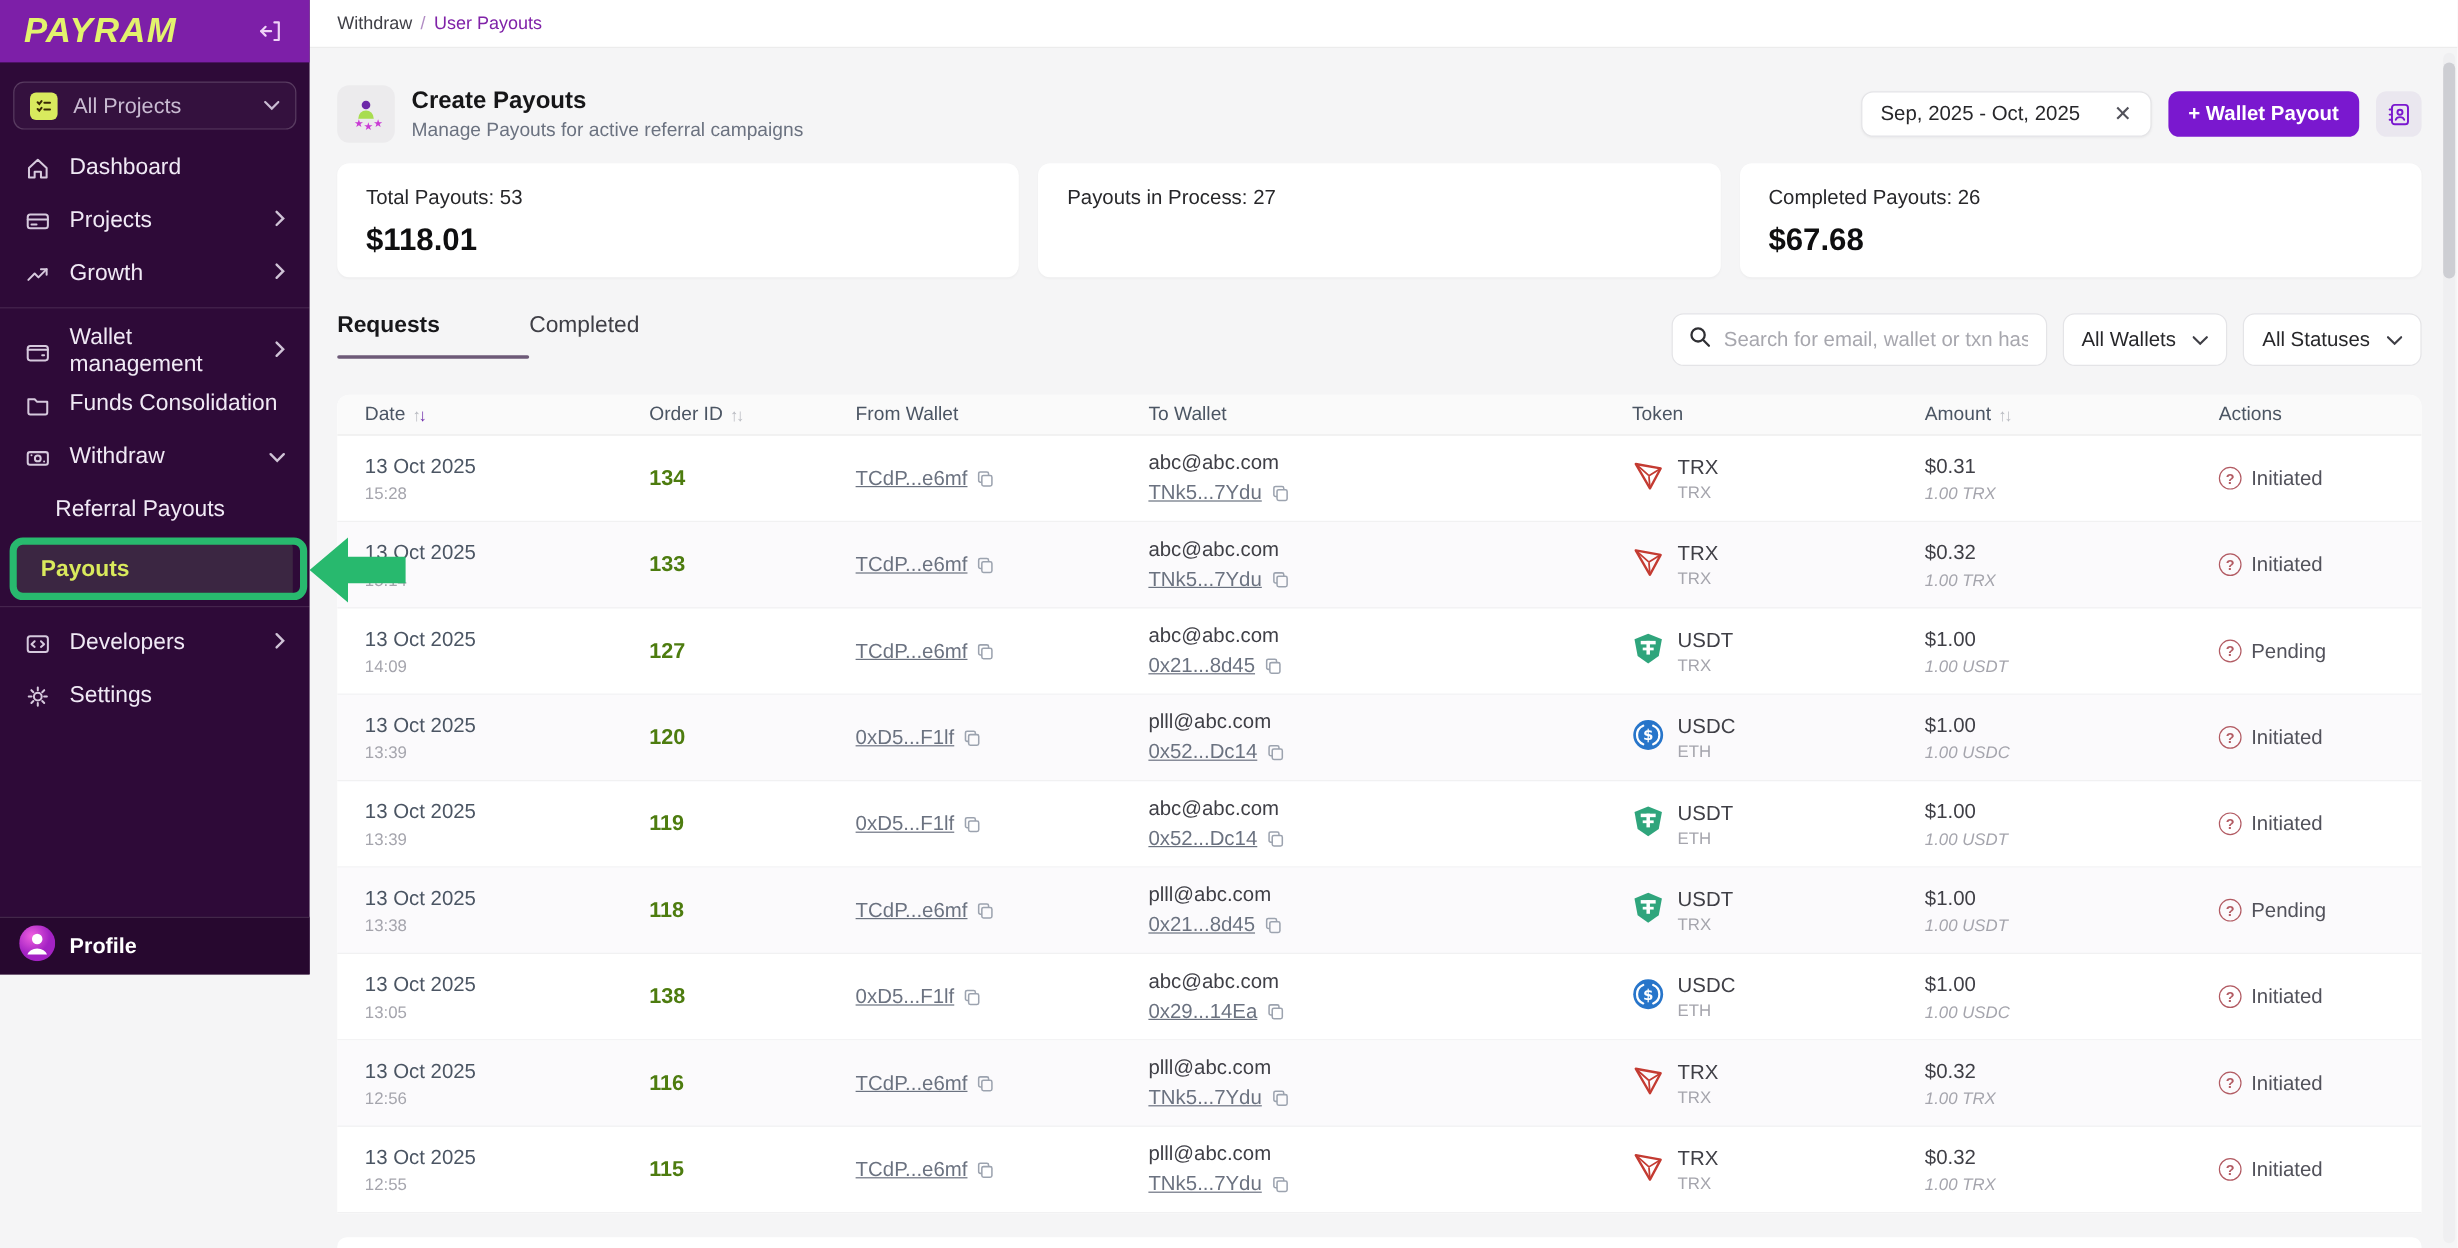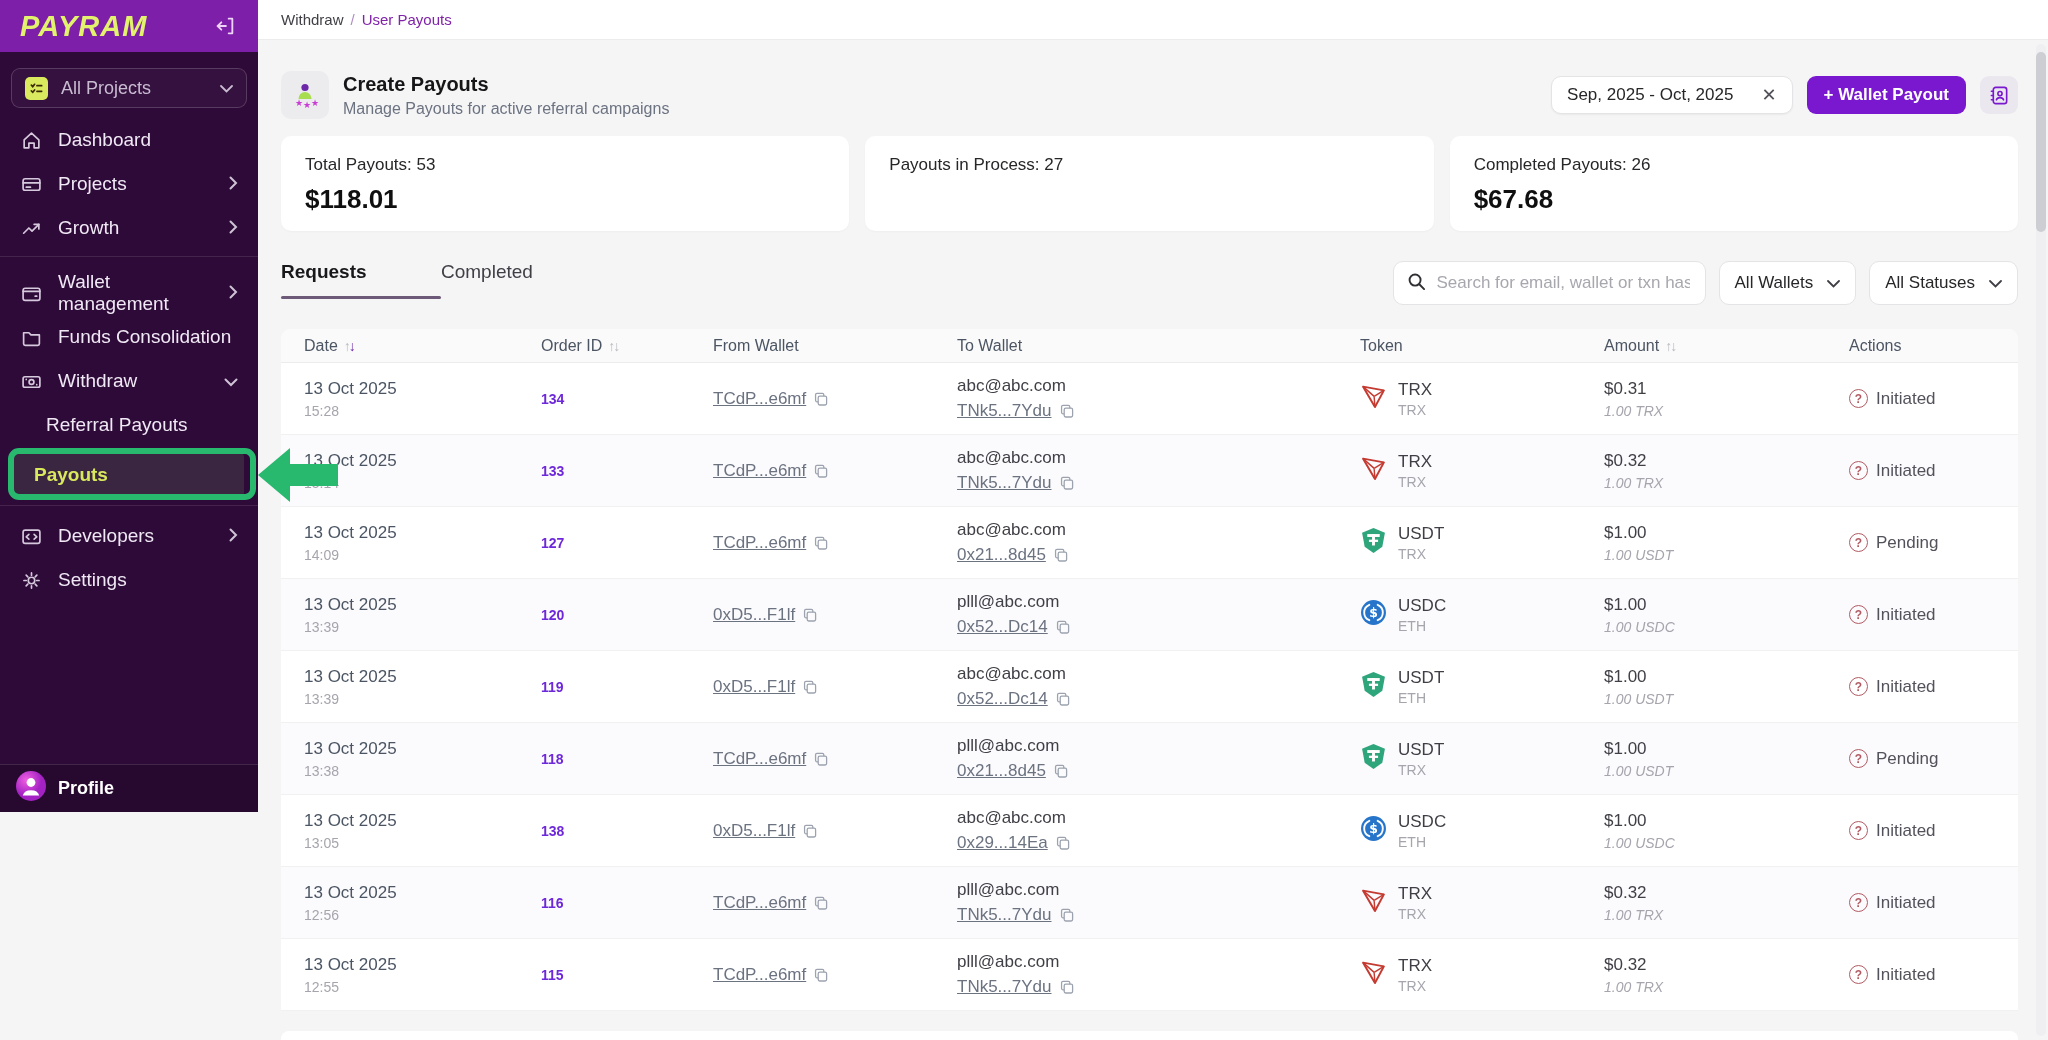--- a/index.html
+++ b/index.html
@@ -94,21 +94,21 @@
   .tgrid { display:grid; grid-template-columns:237px 172px 244px 403px 244px 245px 1fr; }
   .thead { background:#fafafa; height:34px; align-items:center; font-size:16px; color:#4b5563;
            border-bottom:1px solid #ececec; }
   .thead > div { padding-left:23px; display:flex; align-items:center; gap:6px; }
   .sort-ic { font-size:14px; letter-spacing:-2px; }
   .sort-up { color:#b9bbc1; } .sort-dn { color:#6d28a9; } .sort-idle { color:#b9bbc1; }
   .trow { height:72px; align-items:center; border-bottom:1px solid #f1f1f2; font-size:17px; }
   .trow.alt { background:#fbfafc; }
   .trow > div { padding-left:23px; }
   .d-main { color:#4b5563; } .d-sub { color:#a5a5ad; font-size:14px; margin-top:4px; }
-  .order { color:#6d28d9; font-weight:bold; font-size:14px; }
+  .order { color:#4d7c0f; font-weight:bold; font-size:18px; }
   .wlink { color:#6b7280; text-decoration:underline; cursor:pointer; }
   .wline { display:flex; align-items:center; gap:7px; }
   .to-email { color:#3f3f46; margin-bottom:5px; }
   .tok { display:flex; align-items:center; gap:11px; }
   .tok-name { color:#3f3f46; } .tok-net { font-size:14px; color:#a5a5ad; margin-top:2px; }
   .amt-main { color:#3f3f46; } .amt-sub { font-size:14px; color:#a5a5ad; margin-top:4px;font-style:italic; }
   .status { display:flex; align-items:center; gap:8px; color:#52525b; }
   .status-q { width:19px; height:19px; min-width:19px; border:1.6px solid #b25b63; color:#b25b63;
               border-radius:50%; font-size:12px; font-weight:bold; display:flex; align-items:center;
               justify-content:center; cursor:pointer; }

